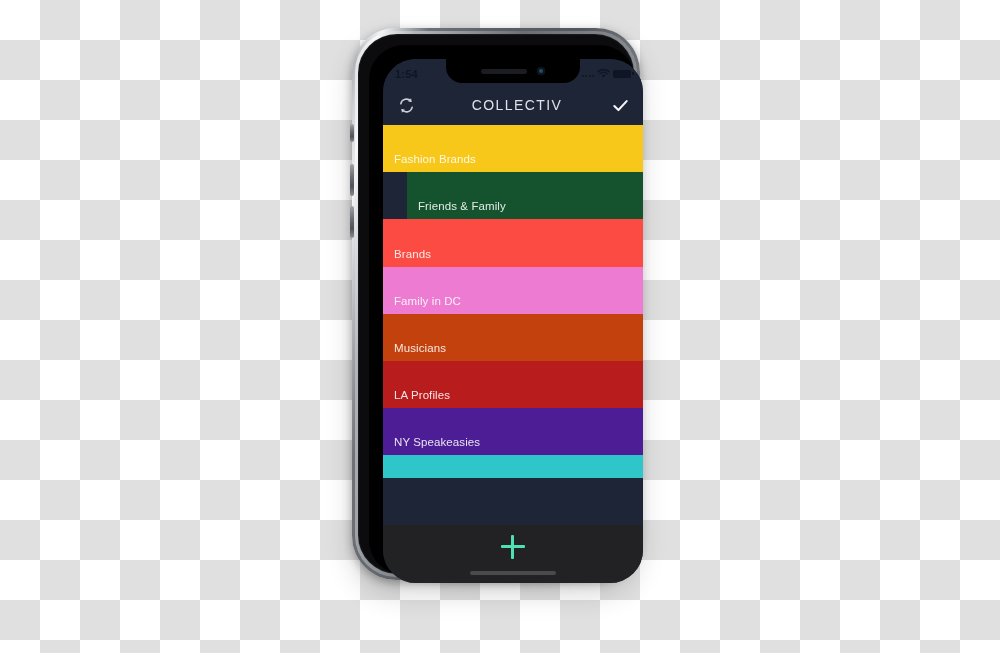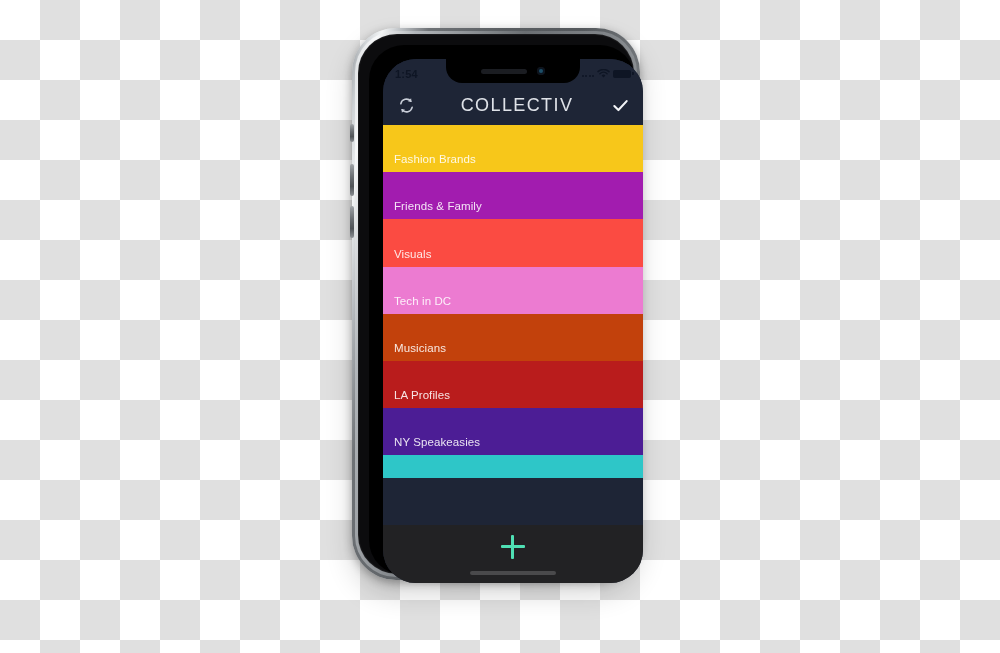--- a/index.html
+++ b/index.html
@@ -200,21 +200,21 @@
     height: 40px;
     background: #1e2536;
     display: flex;
     align-items: center;
     justify-content: space-between;
     padding: 0 12px;
     box-sizing: border-box;
     z-index: 9;
   }
   .nav-title {
-    font-size: 18px;
+    font-size: 14px;
     letter-spacing: 1.4px;
     color: #dfe2e8;
     font-weight: normal;
     position: absolute;
     left: 0; right: 0;
     text-align: center;
     pointer-events: none;
     padding-left: 8px;
   }
   .nav-btn {
@@ -350,28 +350,28 @@
               <svg width="19" height="19" viewBox="0 0 20 20">
                 <path d="M3.5 10.6 L7.8 14.8 L16.5 5.4" stroke="#f2f4f7" stroke-width="2.2" fill="none" stroke-linecap="round" stroke-linejoin="round"></path>
               </svg>
             </div>
           </div>
 
           <div class="list" id="list-container">
               <div class="row" style="background-color: rgb(247, 199, 26);">
                 <span class="row-label">Fashion Brands</span>
               </div>
-              <div class="row" style="background-color: #a21caf;">
+              <div class="row" style="background-color: #14532d; margin-left: 24px;">
                 <span class="row-label">Friends &amp; Family</span>
               </div>
               <div class="row" style="background-color: rgb(251, 75, 66);">
-                <span class="row-label">Visuals</span>
+                <span class="row-label">Brands</span>
               </div>
               <div class="row" style="background-color: rgb(236, 123, 209);">
-                <span class="row-label">Tech in DC</span>
+                <span class="row-label">Family in DC</span>
               </div>
               <div class="row" style="background-color: #c2410c;">
                 <span class="row-label">Musicians</span>
               </div>
               <div class="row" style="background-color: #b91c1c;">
                 <span class="row-label">LA Profiles</span>
               </div>
               <div class="row" style="background-color: #4c1d95; text-decoration: underline;">
                 <span class="row-label">NY Speakeasies</span>
               </div>

